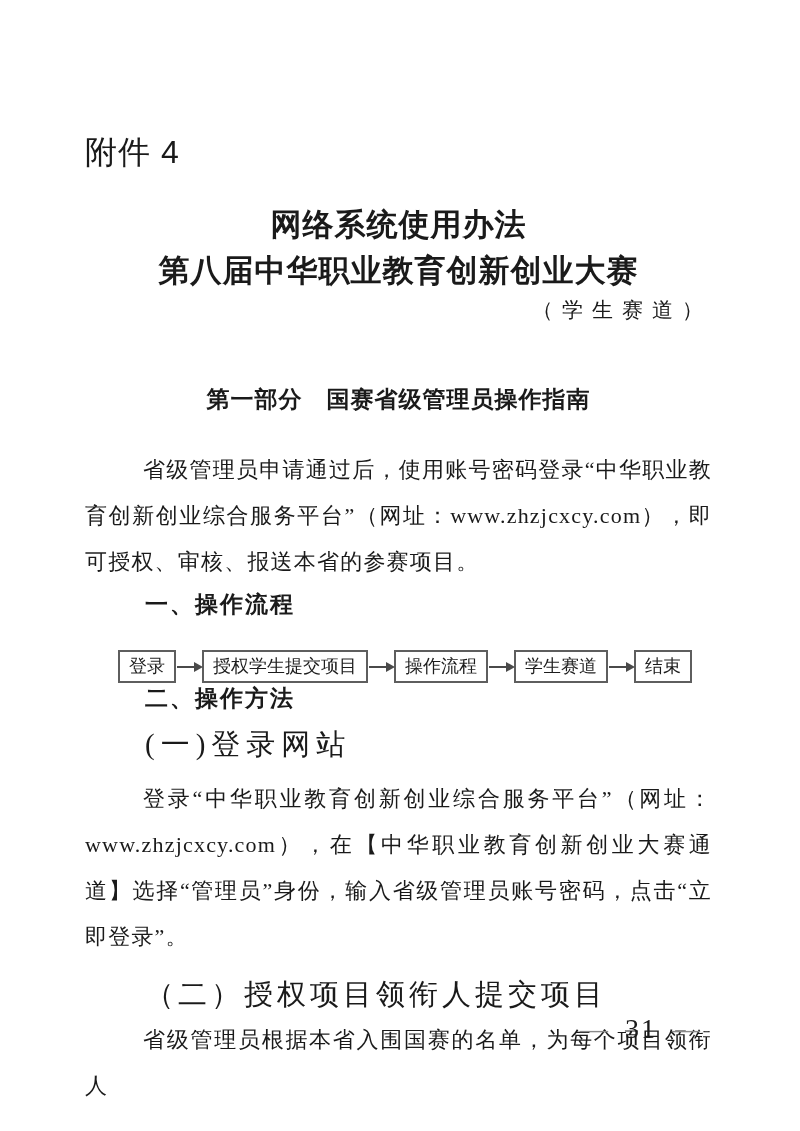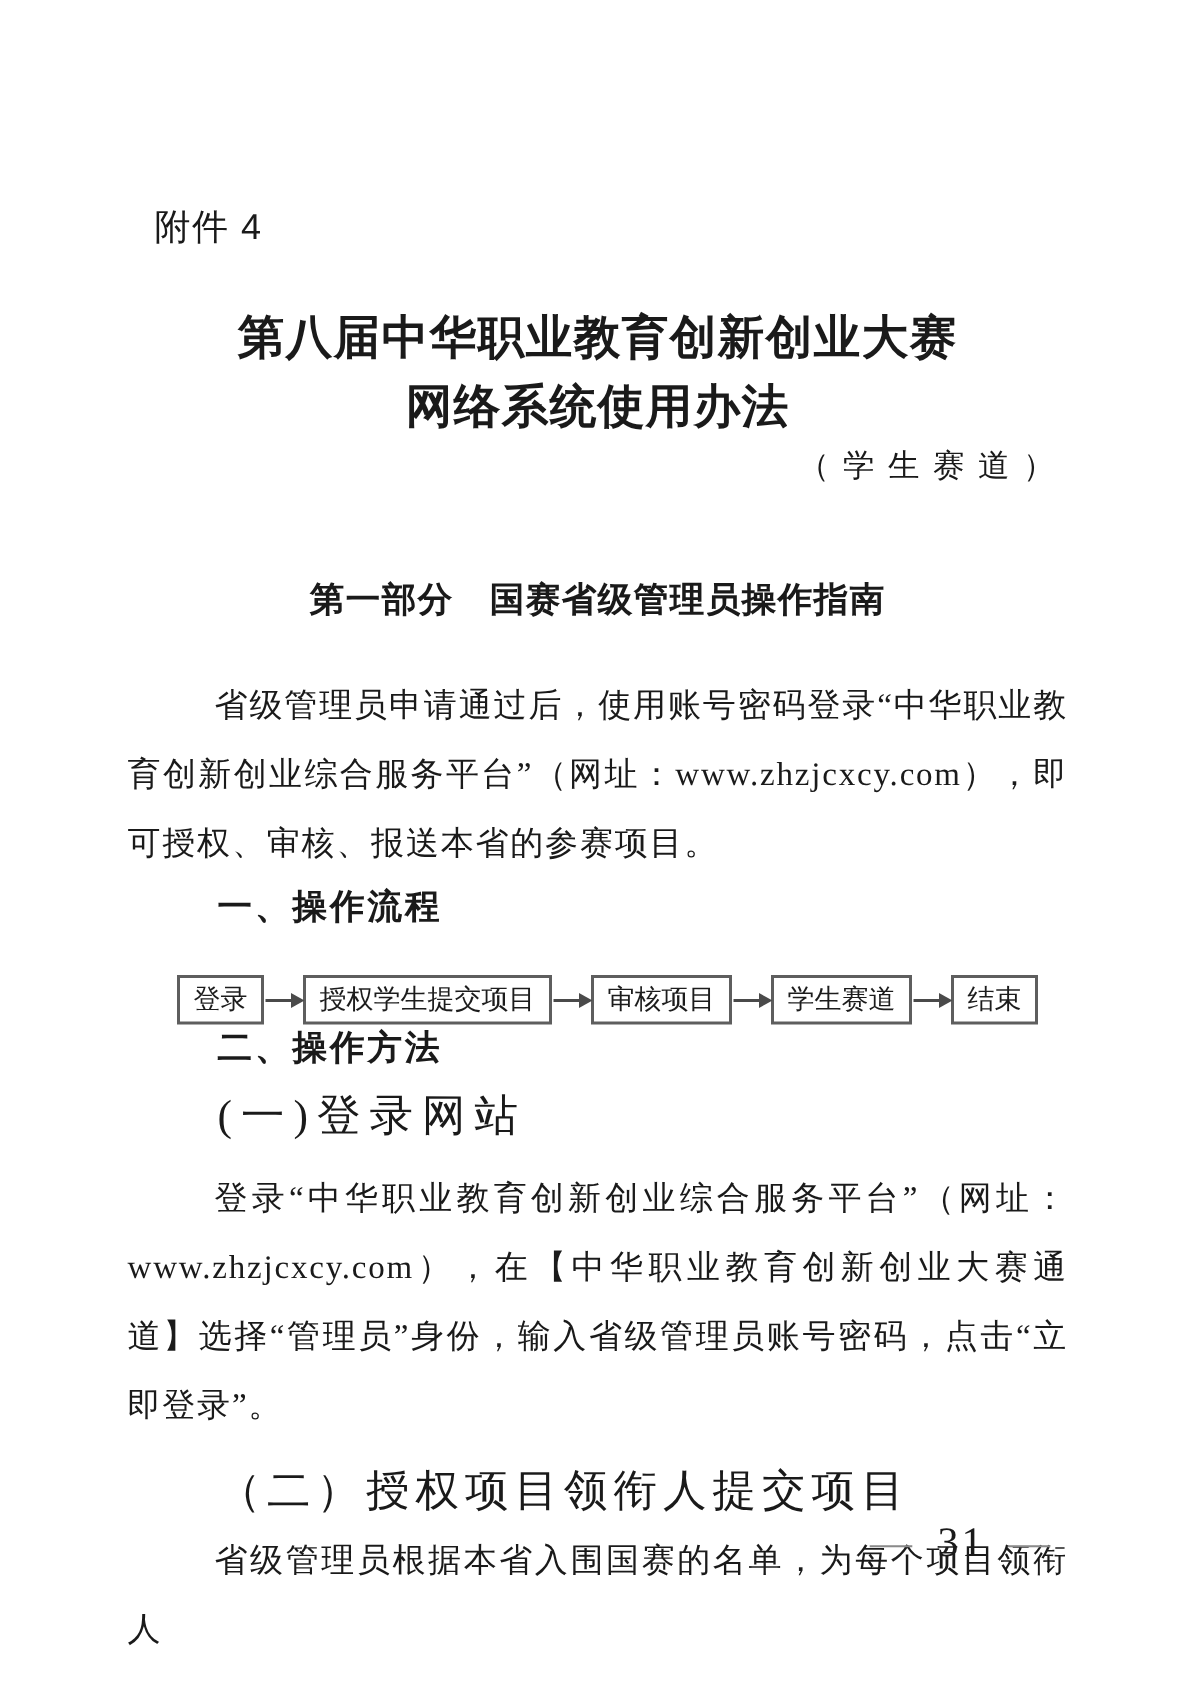--- a/index.html
+++ b/index.html
@@ -17,23 +17,22 @@
     box-sizing: border-box;
     padding: 138px 88px 0 85px;
     color: var(--text, #1a1a1a);
     font-family: "Liberation Serif", "DejaVu Serif", serif;
   }
 
   
   .attachment {
     font-family: "Liberation Sans", "DejaVu Sans", sans-serif;
     font-weight: 500;
-    font-size: 24px;
+    font-size: 32px;
     line-height: 28px;
-    margin-left: 18px;
     letter-spacing: 1px;
   }
 
   
   .doc-title {
     margin: 36px 0 0 0;
     text-align: center;
     font-family: "Liberation Serif", "DejaVu Serif", serif;
     font-weight: 700;
     font-size: 31px;
@@ -150,38 +149,38 @@
   .page-number .num { color: #1a1a1a; padding: 0 6px; }
 </style>
 </head>
 <body>
 
 <div class="page">
 
   <div class="attachment">附件 4</div>
 
   <h1 class="doc-title">
+    <span class="tline">网络系统使用办法</span>
     <span class="tline">第八届中华职业教育创新创业大赛</span>
-    <span class="tline">网络系统使用办法</span>
   </h1>
 
   <div class="subtitle">（学生赛道）</div>
 
   <h2 class="part-heading">第一部分　国赛省级管理员操作指南</h2>
 
   <p class="body-para indent para-intro">省级管理员申请通过后，使用账号密码登录“中华职业教育创新创业综合服务平台”（网址：www.zhzjcxcy.com），即可授权、审核、报送本省的参赛项目。</p>
 
   <h3 class="num-heading heading-flow">一、操作流程</h3>
 
   <div class="flow">
     <div class="flow-box">登录</div>
     <div class="flow-arrow"></div>
     <div class="flow-box">授权学生提交项目</div>
     <div class="flow-arrow"></div>
-    <div class="flow-box">审核项目</div>
+    <div class="flow-box">操作流程</div>
     <div class="flow-arrow"></div>
     <div class="flow-box">学生赛道</div>
     <div class="flow-arrow"></div>
     <div class="flow-box">结束</div>
   </div>
 
   <h3 class="num-heading heading-method">二、操作方法</h3>
 
   <div class="kaiti-sub sub-login">(一)登录网站</div>
 

